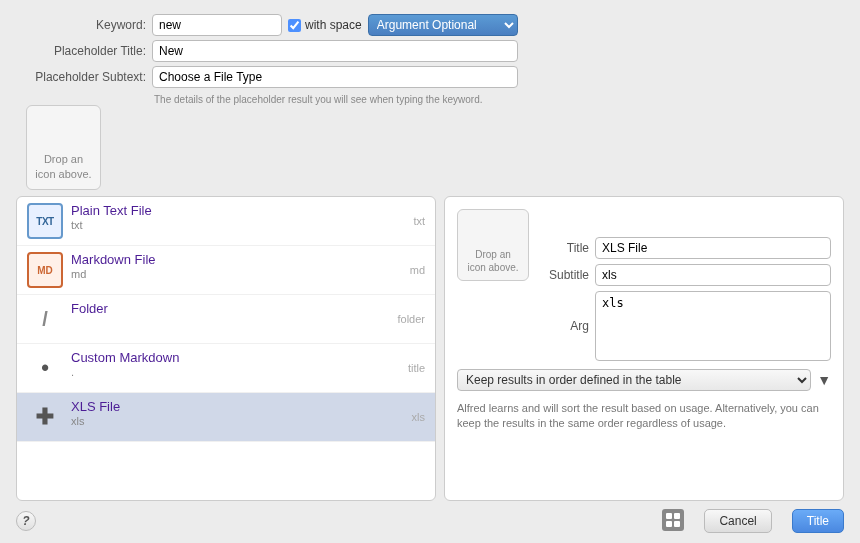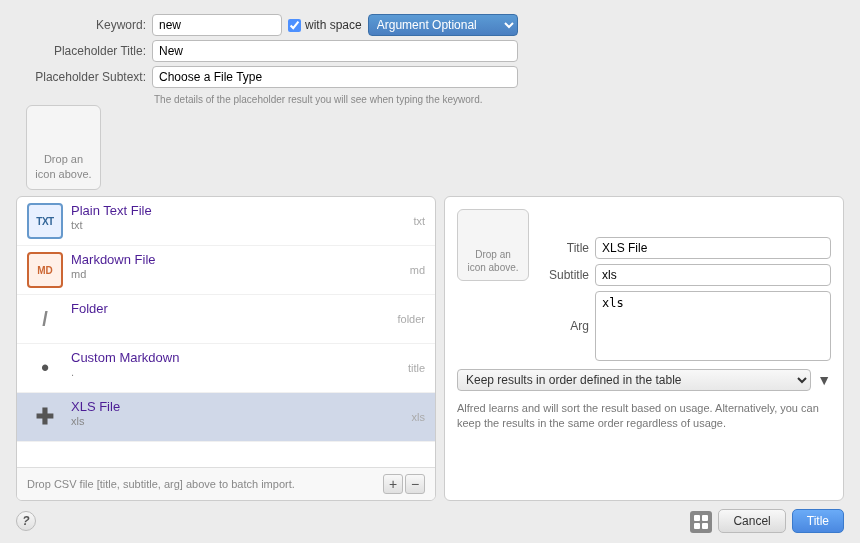--- a/index.html
+++ b/index.html
@@ -403,22 +403,22 @@
       justify-content: center;
       cursor: pointer;
       font-size: 12px;
       color: #555;
       font-style: italic;
       font-weight: bold;
     }
 
     .bottom-right-btns {
       display: flex;
-      align-items: flex-end;
-      gap: 6px;
+      align-items: flex-start;
+      gap: 20px;
     }
 
     .grid-icon {
       width: 22px;
       height: 22px;
       background: #888;
       border-radius: 3px;
       display: flex;
       align-items: center;
       justify-content: center;
@@ -531,27 +531,20 @@
           <div class="file-icon file-icon-plus">✚</div>
           <div class="file-info">
             <div class="file-name">XLS File</div>
             <div class="file-sub">xls</div>
           </div>
           <span class="file-ext">xls</span>
         </div>
 
       </div>
 
-      <div class="list-footer">
-        <span class="footer-text">Drop CSV file [title, subtitle, arg] above to batch import.</span>
-        <div class="add-remove-btns">
-          <div class="icon-btn">+</div>
-          <div class="icon-btn">−</div>
-        </div>
-      </div>
     </div>
 
     <div class="right-panel">
 
       <div class="result-top">
 
         <div class="result-icon-drop">
           <span>Drop an<br>icon above.</span>
         </div>
 

